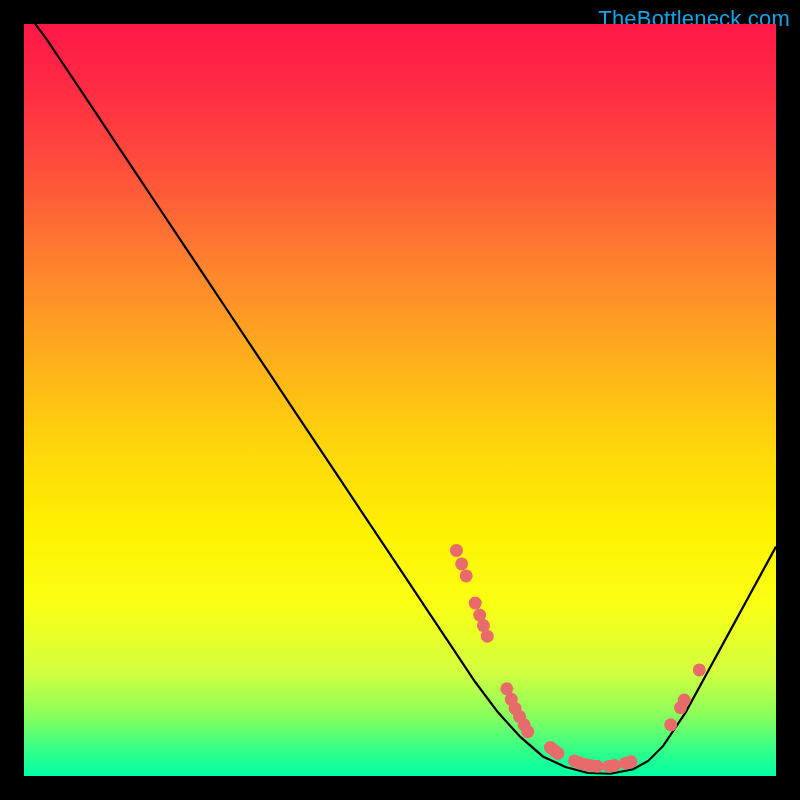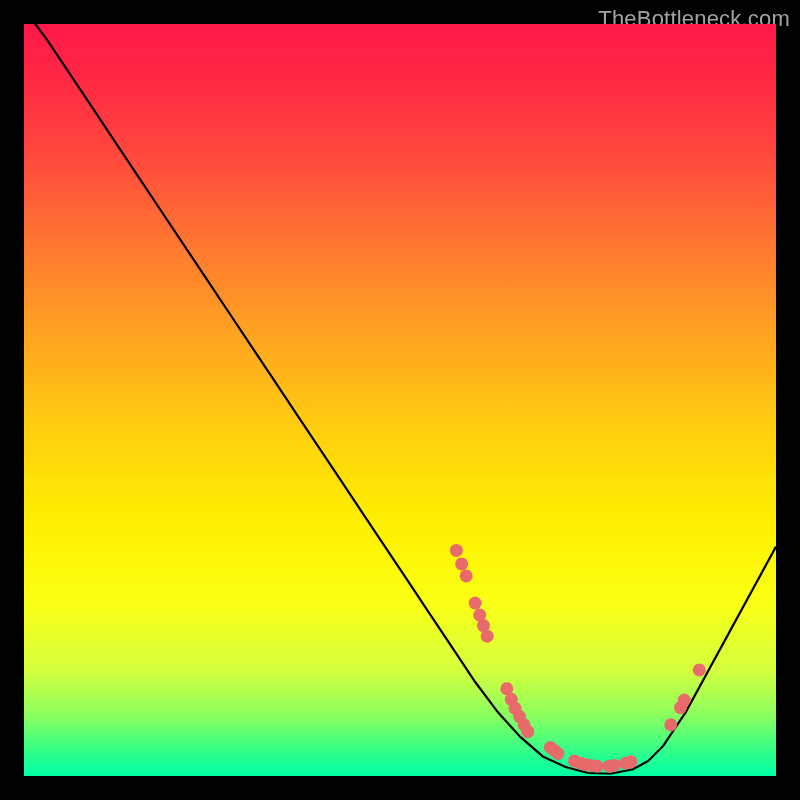--- a/index.html
+++ b/index.html
@@ -1,17 +1,17 @@
 <!DOCTYPE html>
 <html><head>
 <meta charset="utf-8">
 <style>
 html,body{margin:0;padding:0;width:800px;height:800px;background:#000;overflow:hidden;font-family:Arial,Helvetica,sans-serif}
 .stage{position:relative;width:800px;height:800px}
-.watermark{position:absolute;top:6px;right:10px;color:#a3a3a3;font-size:22px;letter-spacing:.2px;font-weight:400}
+.watermark{position:absolute;top:6px;right:10px;color:#0ea5e9;font-size:22px;letter-spacing:.2px;font-weight:400}
 .plot{position:absolute;left:24px;top:24px;width:752px;height:752px;overflow:hidden}
 .grad{position:absolute;inset:0;background:linear-gradient(180deg,
   #ff1848 0%,
   #ff2a43 8%,
   #ff4a3c 18%,
   #ff7a30 30%,
   #ffa61f 42%,
   #ffd20d 55%,
   #fff100 67%,
   #faff14 77%,

